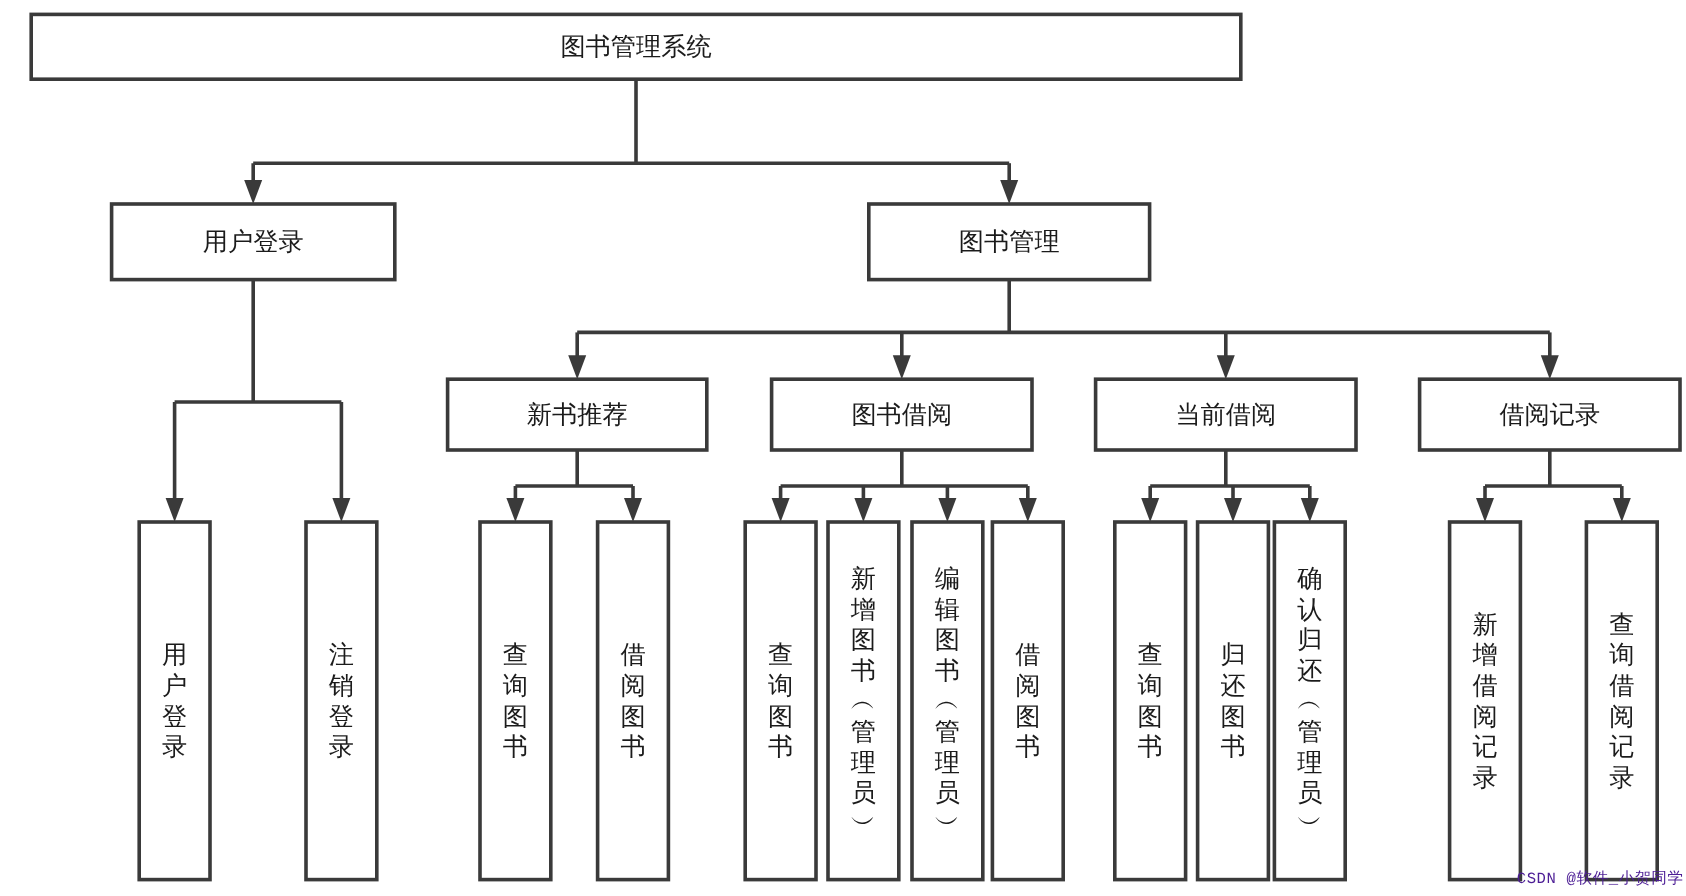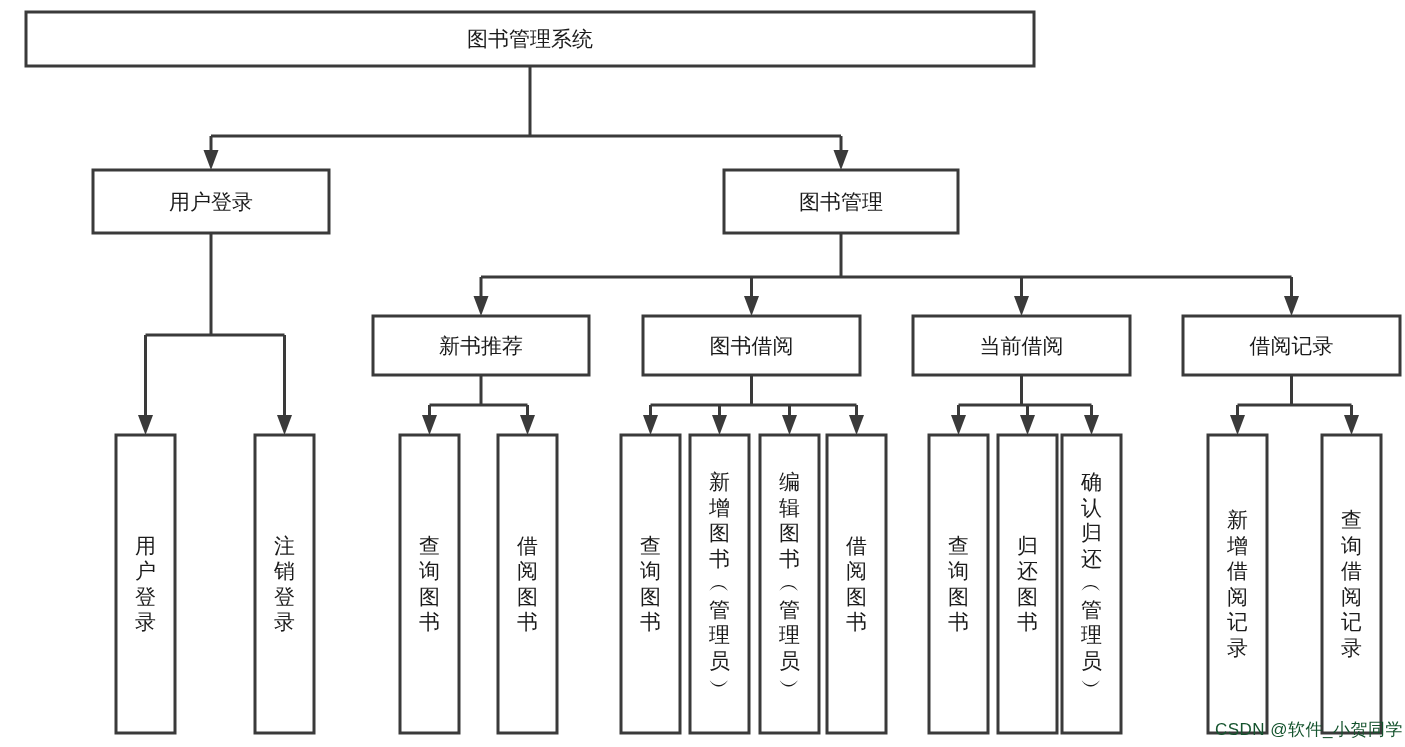--- a/index.html
+++ b/index.html
@@ -54,23 +54,23 @@
     font-family: "DejaVu Sans", "Liberation Sans", sans-serif;
     font-size: 21px;
     fill: #1b1b1b;
     text-anchor: middle;
     white-space: pre;
   }
   .watermark-text {
     position: absolute;
     right: 14px;
     bottom: 6px;
-    font-family: Liberation Sans, sans-serif;
-    font-size: 17px;
-    color: #14532d;
+    font-family: Liberation Mono, monospace;
+    font-size: 13px;
+    color: #4c1d95;
     letter-spacing: 0.5px;
     pointer-events: none;
     user-select: none;
     white-space: nowrap;
   }
 </style>
 </head>
 <body>
 
 <div id="diagram-root">

